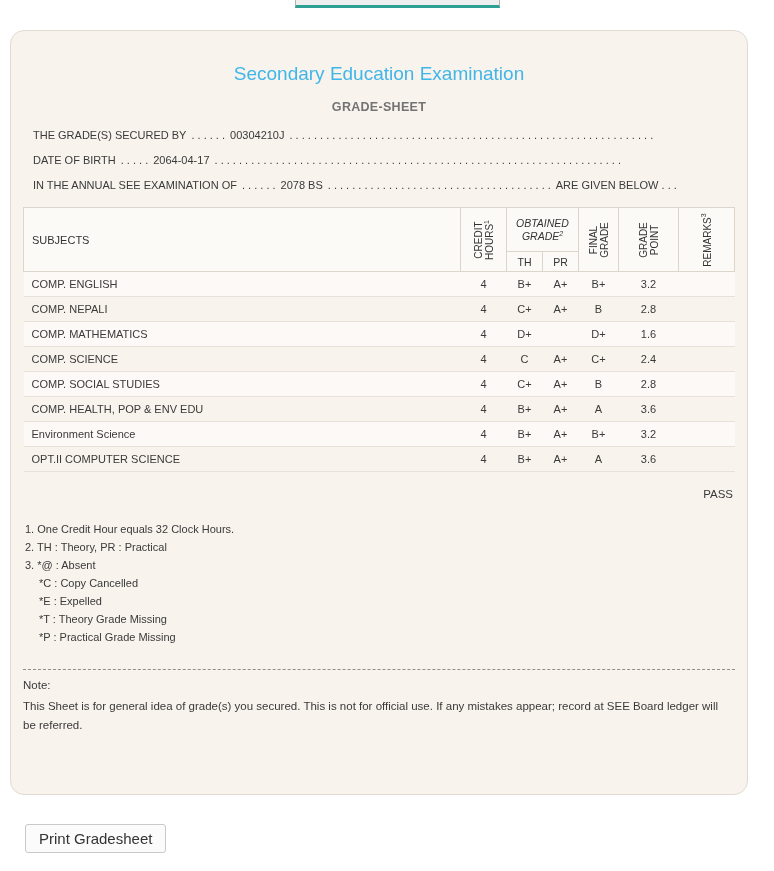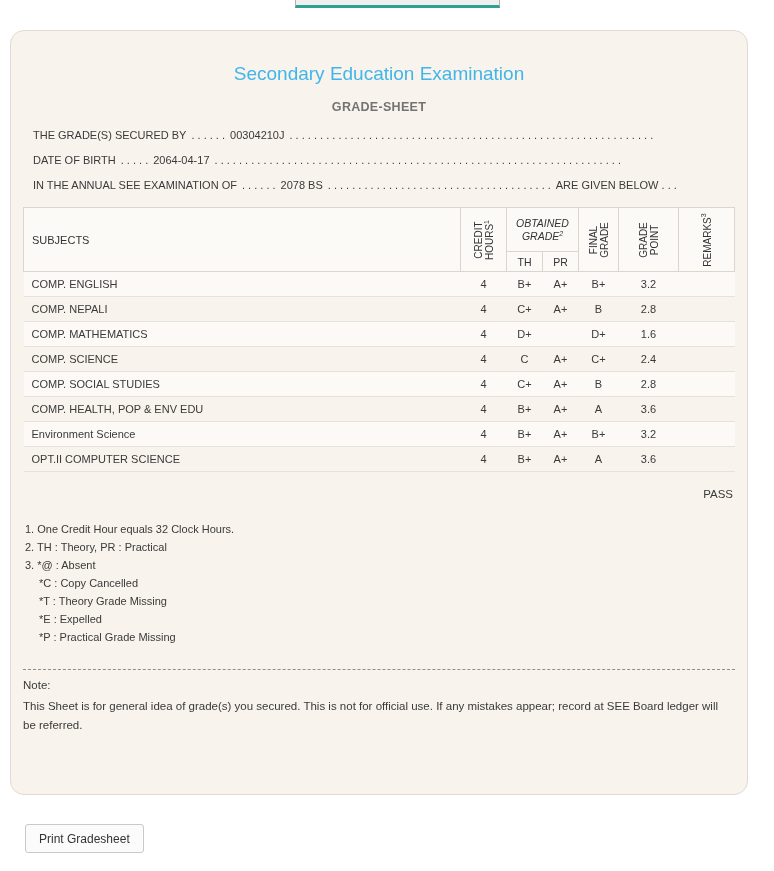--- a/index.html
+++ b/index.html
@@ -70,21 +70,21 @@
   .footnotes .fn { line-height: 12px; margin-bottom: 6px; }
   .fn-indent { padding-left: 14px; }
 
   .note-sep { border-top: 1px dashed #8f8f8f; margin-top: 26px; }
   .note-label { margin-top: 9px; font-size: 11.5px; }
   .note-text { margin-top: 6px; font-size: 11.5px; line-height: 19px; max-width: 700px; }
 
   .print-btn {
     position: absolute; left: 25px; top: 824px; height: 29px; padding: 0 13px;
     background: #fbfbfb; border: 1px solid #c9c9c9; border-radius: 3px;
-    font-family: "Liberation Sans", sans-serif; font-size: 12px; color: #333; cursor: pointer;
+    font-family: "Liberation Sans", sans-serif; font-size: 15px; color: #333; cursor: pointer;
   }
 </style>
 </head>
 <body>
 
 <div class="top-widget"></div>
 
 <div class="sheet">
 
   <div class="main-title">Secondary Education Examination</div>
@@ -236,22 +236,22 @@
 
   <div class="summary">
     <div class="line">PASS</div>
   </div>
 
   <div class="footnotes">
     <div class="fn">1. One Credit Hour equals 32 Clock Hours.</div>
     <div class="fn">2. TH : Theory, PR : Practical</div>
     <div class="fn">3. *@ : Absent</div>
     <div class="fn fn-indent">*C : Copy Cancelled</div>
+    <div class="fn fn-indent">*E : Expelled</div>
     <div class="fn fn-indent">*T : Theory Grade Missing</div>
-    <div class="fn fn-indent">*E : Expelled</div>
     <div class="fn fn-indent">*P : Practical Grade Missing</div>
   </div>
 
   <div class="note-sep"></div>
   <div class="note-label">Note:</div>
   <div class="note-text">This Sheet is for general idea of grade(s) you secured. This is not for official use. If any mistakes appear; record at SEE Board ledger will be referred.</div>
 
 </div>
 
 <button class="print-btn">Print Gradesheet</button>

